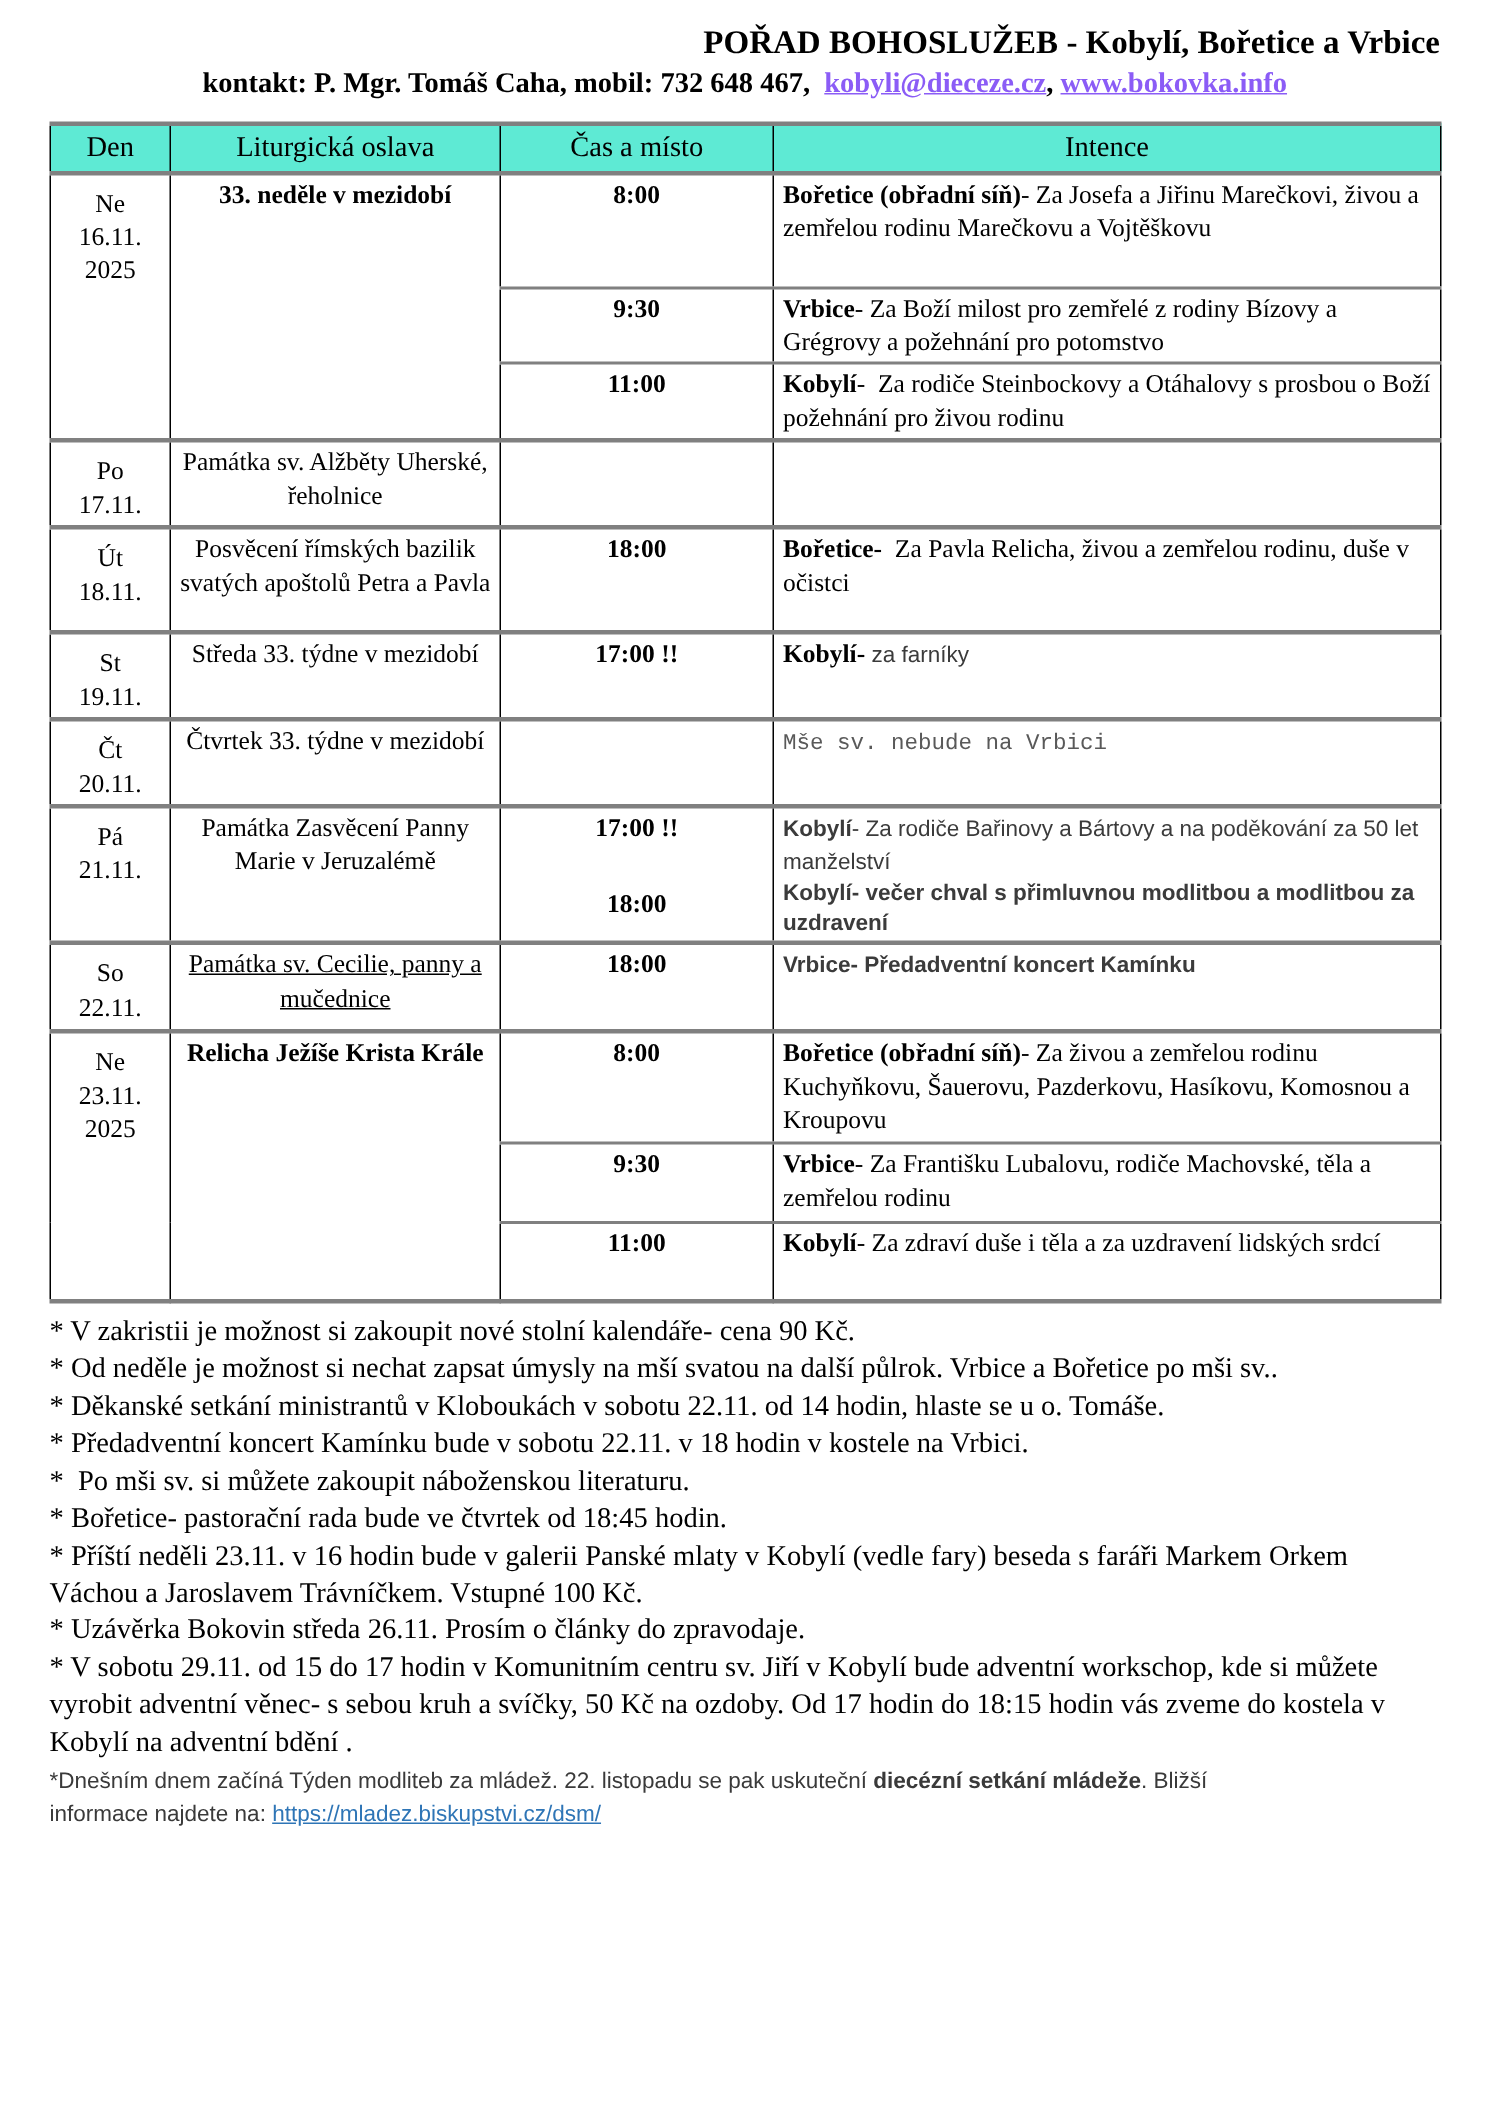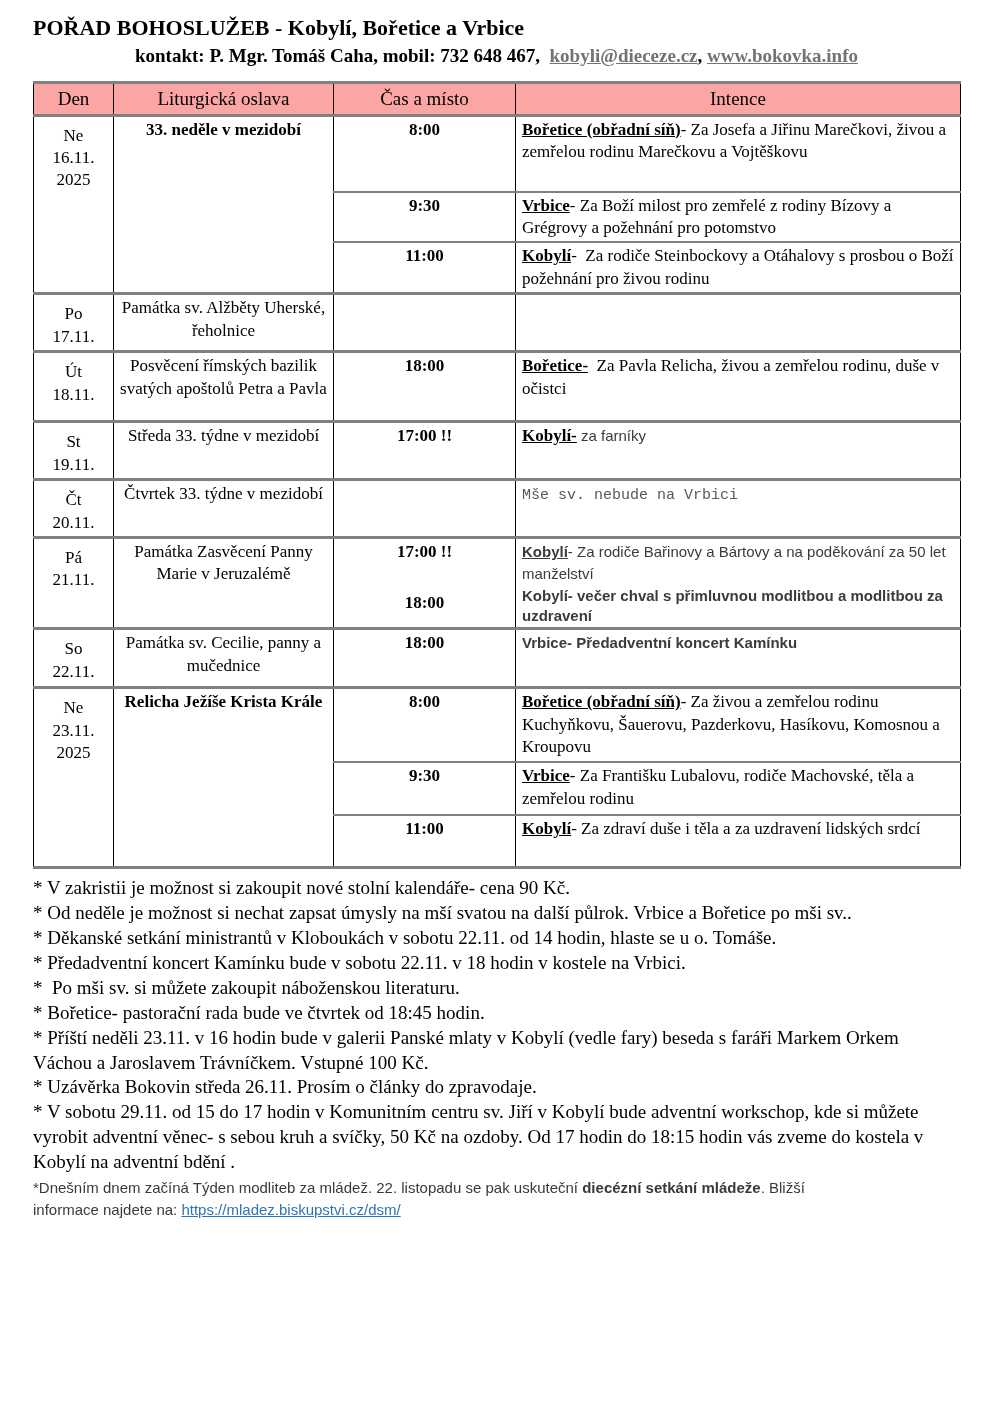--- a/index.html
+++ b/index.html
@@ -5,59 +5,59 @@
   html,body { margin:0; padding:0; background:#ffffff; }
   body {
     width:992px; height:1403px;
     font-family:"Liberation Serif", serif;
     color:#000;
     position:relative;
   }
   .page { padding:14px 32px 0 33px; }
 
   .title {
-    text-align:left; font-weight:bold; font-size:22px; line-height:1.25;
+    text-align:right; font-weight:bold; font-size:22px; line-height:1.25;
   }
   .contact {
     text-align:center; font-weight:bold; font-size:19px; margin-top:3px;
     white-space:pre-wrap;
   }
-  a.link-blue { color:#737373; font-weight:bold; cursor:pointer; }
+  a.link-blue { color:#8b5cf6; font-weight:bold; cursor:pointer; }
 
   table.schedule {
     border-collapse:collapse; table-layout:fixed;
     width:927px; margin-top:14px;
     border-left:1px solid #000; border-right:1px solid #000;
     border-bottom:3px solid #808080;
   }
   col.c-day   { width:80px; }
   col.c-celeb { width:220px; }
   col.c-time  { width:182px; }
   col.c-int   { width:445px; }
 
   th {
     font-weight:normal; font-size:19px;
     border-left:1px solid #000; border-right:1px solid #000;
     border-top:3px solid #808080;
     height:28px; vertical-align:middle; text-align:center;
-    background:#fca5a5;
+    background:#5eead4;
   }
   td {
     border-left:1px solid #000; border-right:1px solid #000;
     vertical-align:top; padding:2px 6px; font-size:17px; line-height:1.32;
     overflow:hidden;
   }
   tr.day-sep > td, tr.day-sep > th { border-top:3px solid #808080; }
   tr.sub-sep > td { border-top:2px solid #808080; }
 
   td.day   { text-align:center; white-space:pre-line; padding-top:8px; }
   td.celeb { text-align:center; }
   td.time  { text-align:center; font-weight:bold; white-space:pre-wrap; }
   td.intence { text-align:left; white-space:pre-wrap; }
-  td.intence b { font-weight:bold;text-decoration:underline; }
+  td.intence b { font-weight:bold; }
   .bold { font-weight:bold; }
 
   .sans      { font-family:"Liberation Sans", sans-serif; font-size:15px; color:#3b3b3b; }
   .sans-bold { font-family:"Liberation Sans", sans-serif; font-size:15px; color:#3b3b3b; font-weight:bold; }
   .gray-note { font-family:Liberation Mono, monospace; font-size:15px; color:#595959; }
 
   .time-gap { margin-top:29px; }
   .int-line2 { display:block; }
 
   .notes { margin-top:7px; width:927px; }
@@ -150,21 +150,21 @@
         <td class="day">Pá
 21.11.</td>
         <td class="celeb" style="height:76px;">Památka Zasvěcení Panny Marie v Jeruzalémě</td>
         <td class="time"><div>17:00 !!</div><div class="time-gap">18:00</div></td>
         <td class="intence"><span class="sans"><b>Kobylí</b><span>- Za rodiče Bařinovy a Bártovy a na poděkování za 50 let manželství</span></span><span class="int-line2 sans-bold">Kobylí- večer chval s přimluvnou modlitbou a modlitbou za uzdravení</span></td>
       </tr>
 
       <tr class="day-sep">
         <td class="day">So
 22.11.</td>
-        <td class="celeb" style="height:52px;">Památka sv. Cecilie, panny a mučednice</td>
+        <td class="celeb" style="height:52px;text-decoration:underline;">Památka sv. Cecilie, panny a mučednice</td>
         <td class="time">18:00</td>
         <td class="intence"><span class="sans-bold">Vrbice- Předadventní koncert Kamínku</span></td>
       </tr>
 
       <tr class="day-sep">
         <td class="day" rowspan="3">Ne
 23.11.
 2025</td>
         <td class="celeb bold" rowspan="3">Relicha Ježíše Krista Krále</td>
         <td class="time" style="height:68px;">8:00</td>

